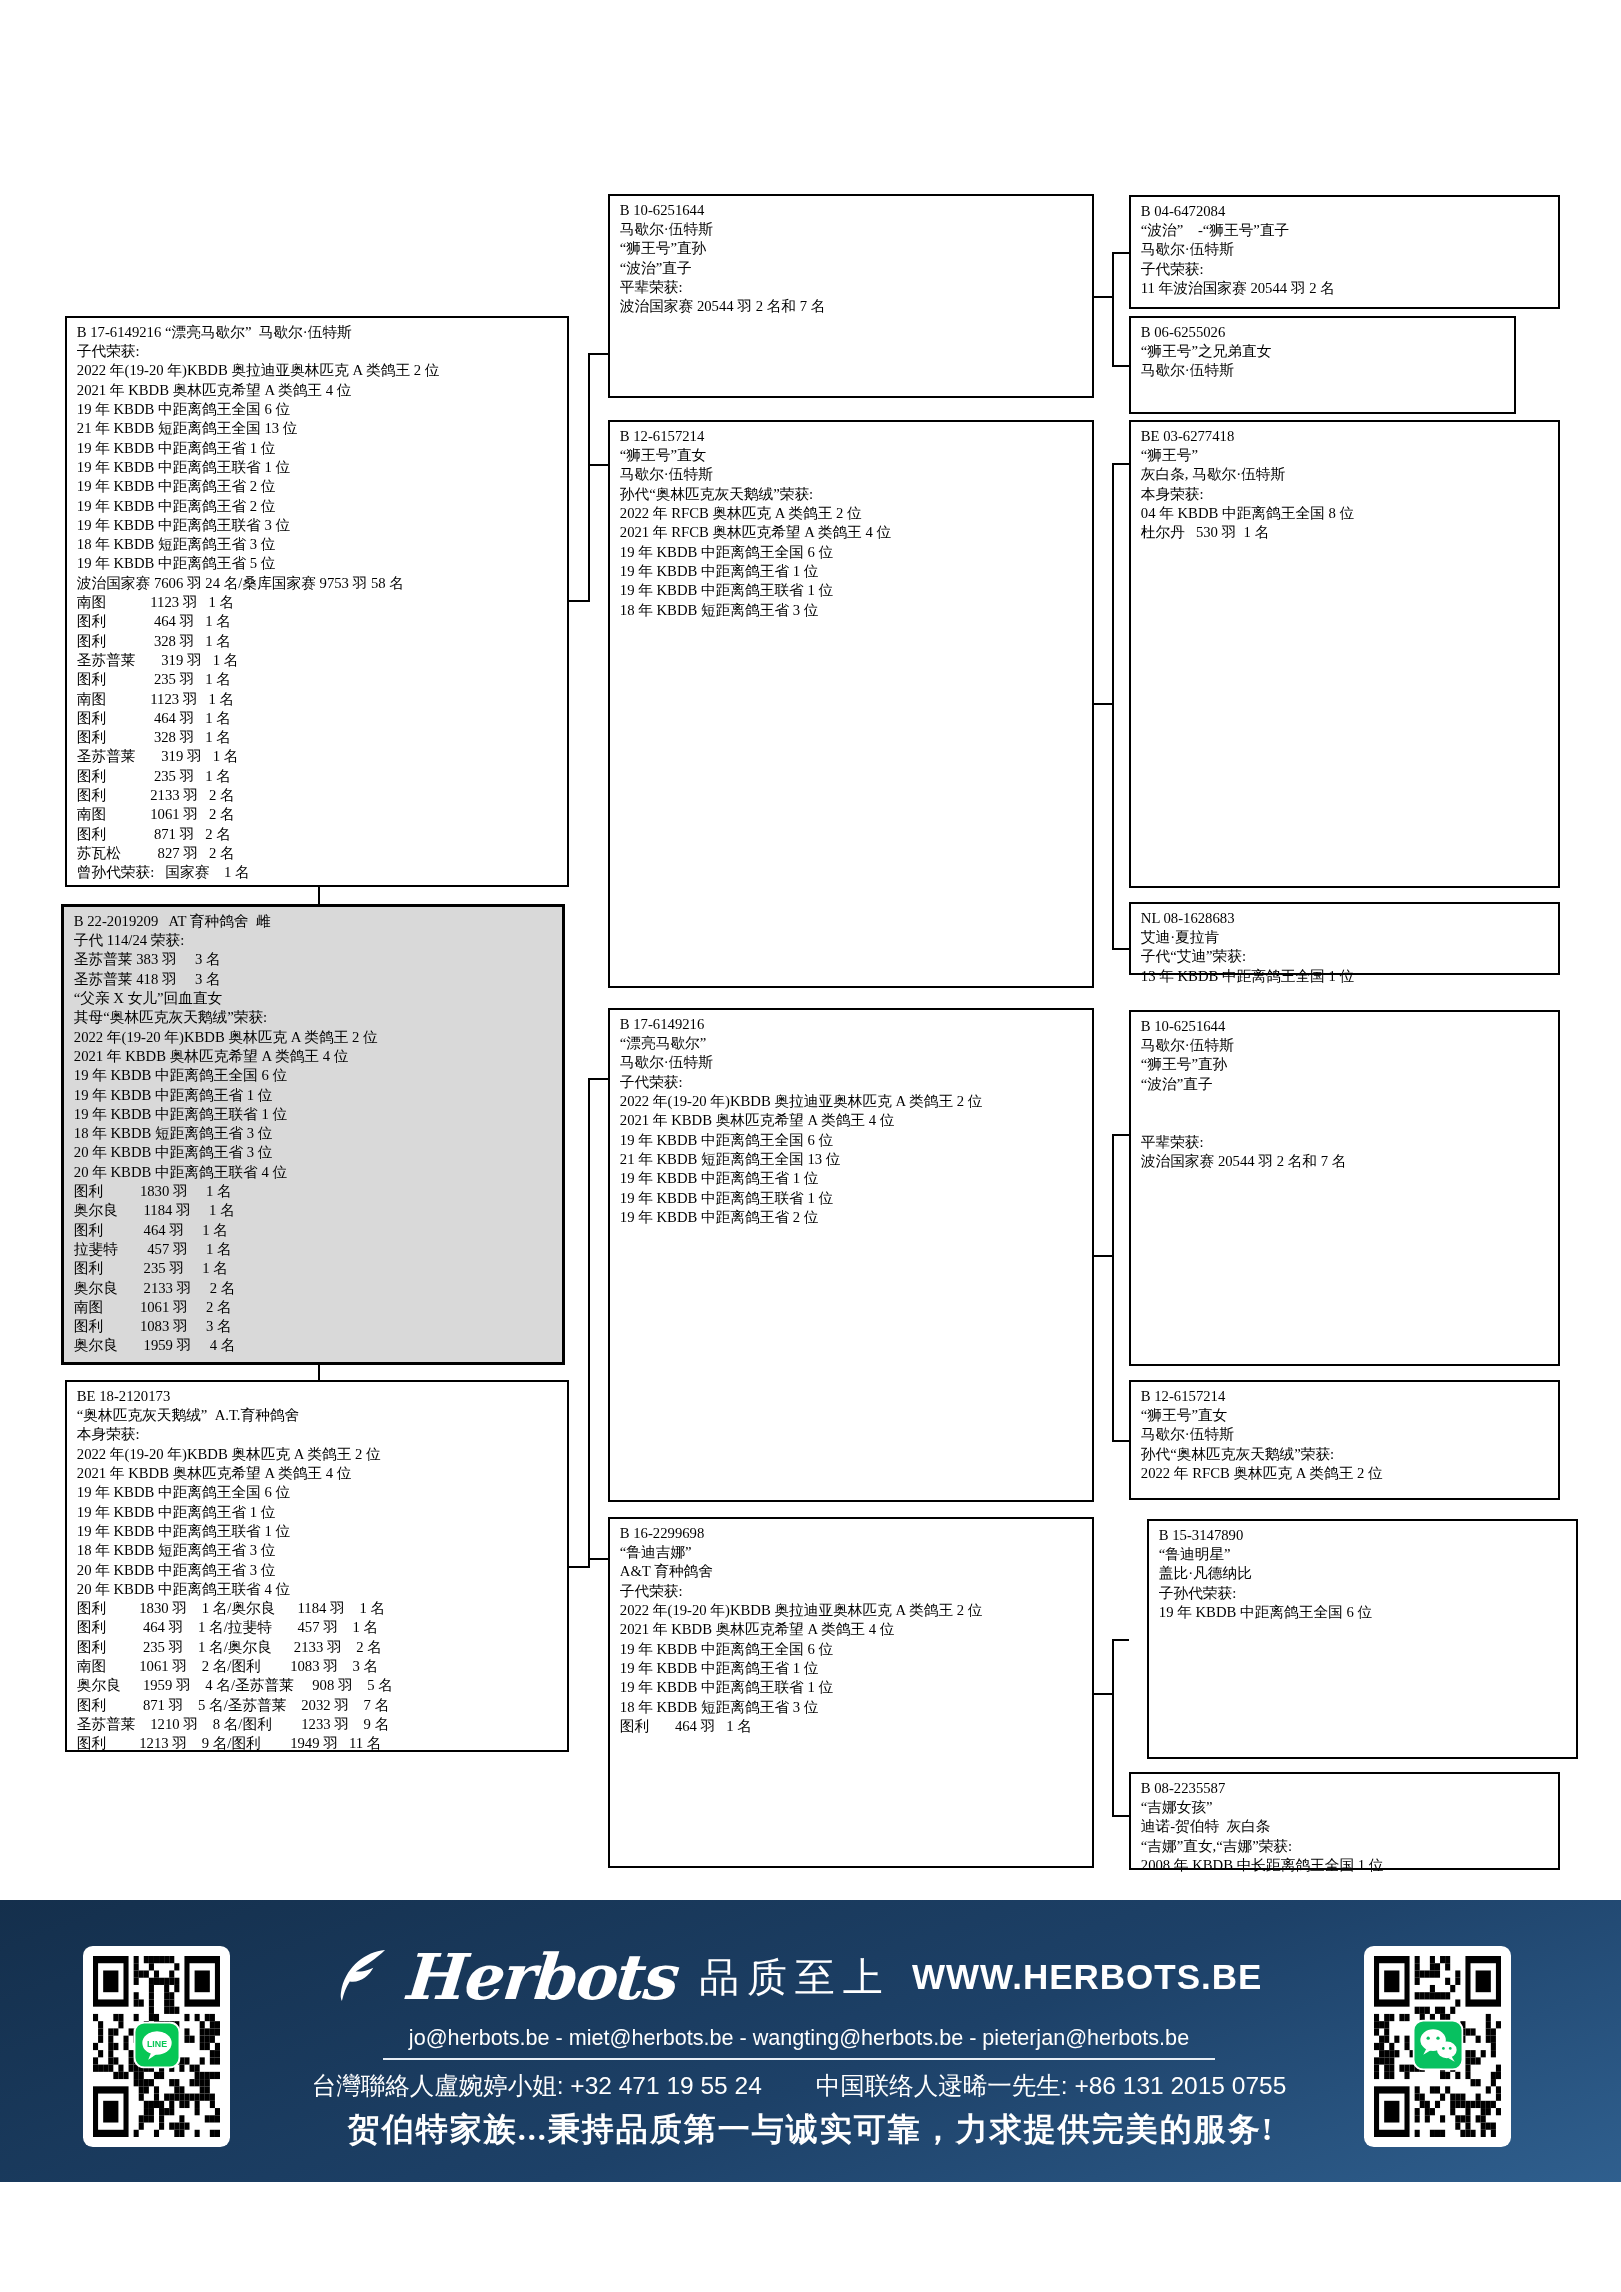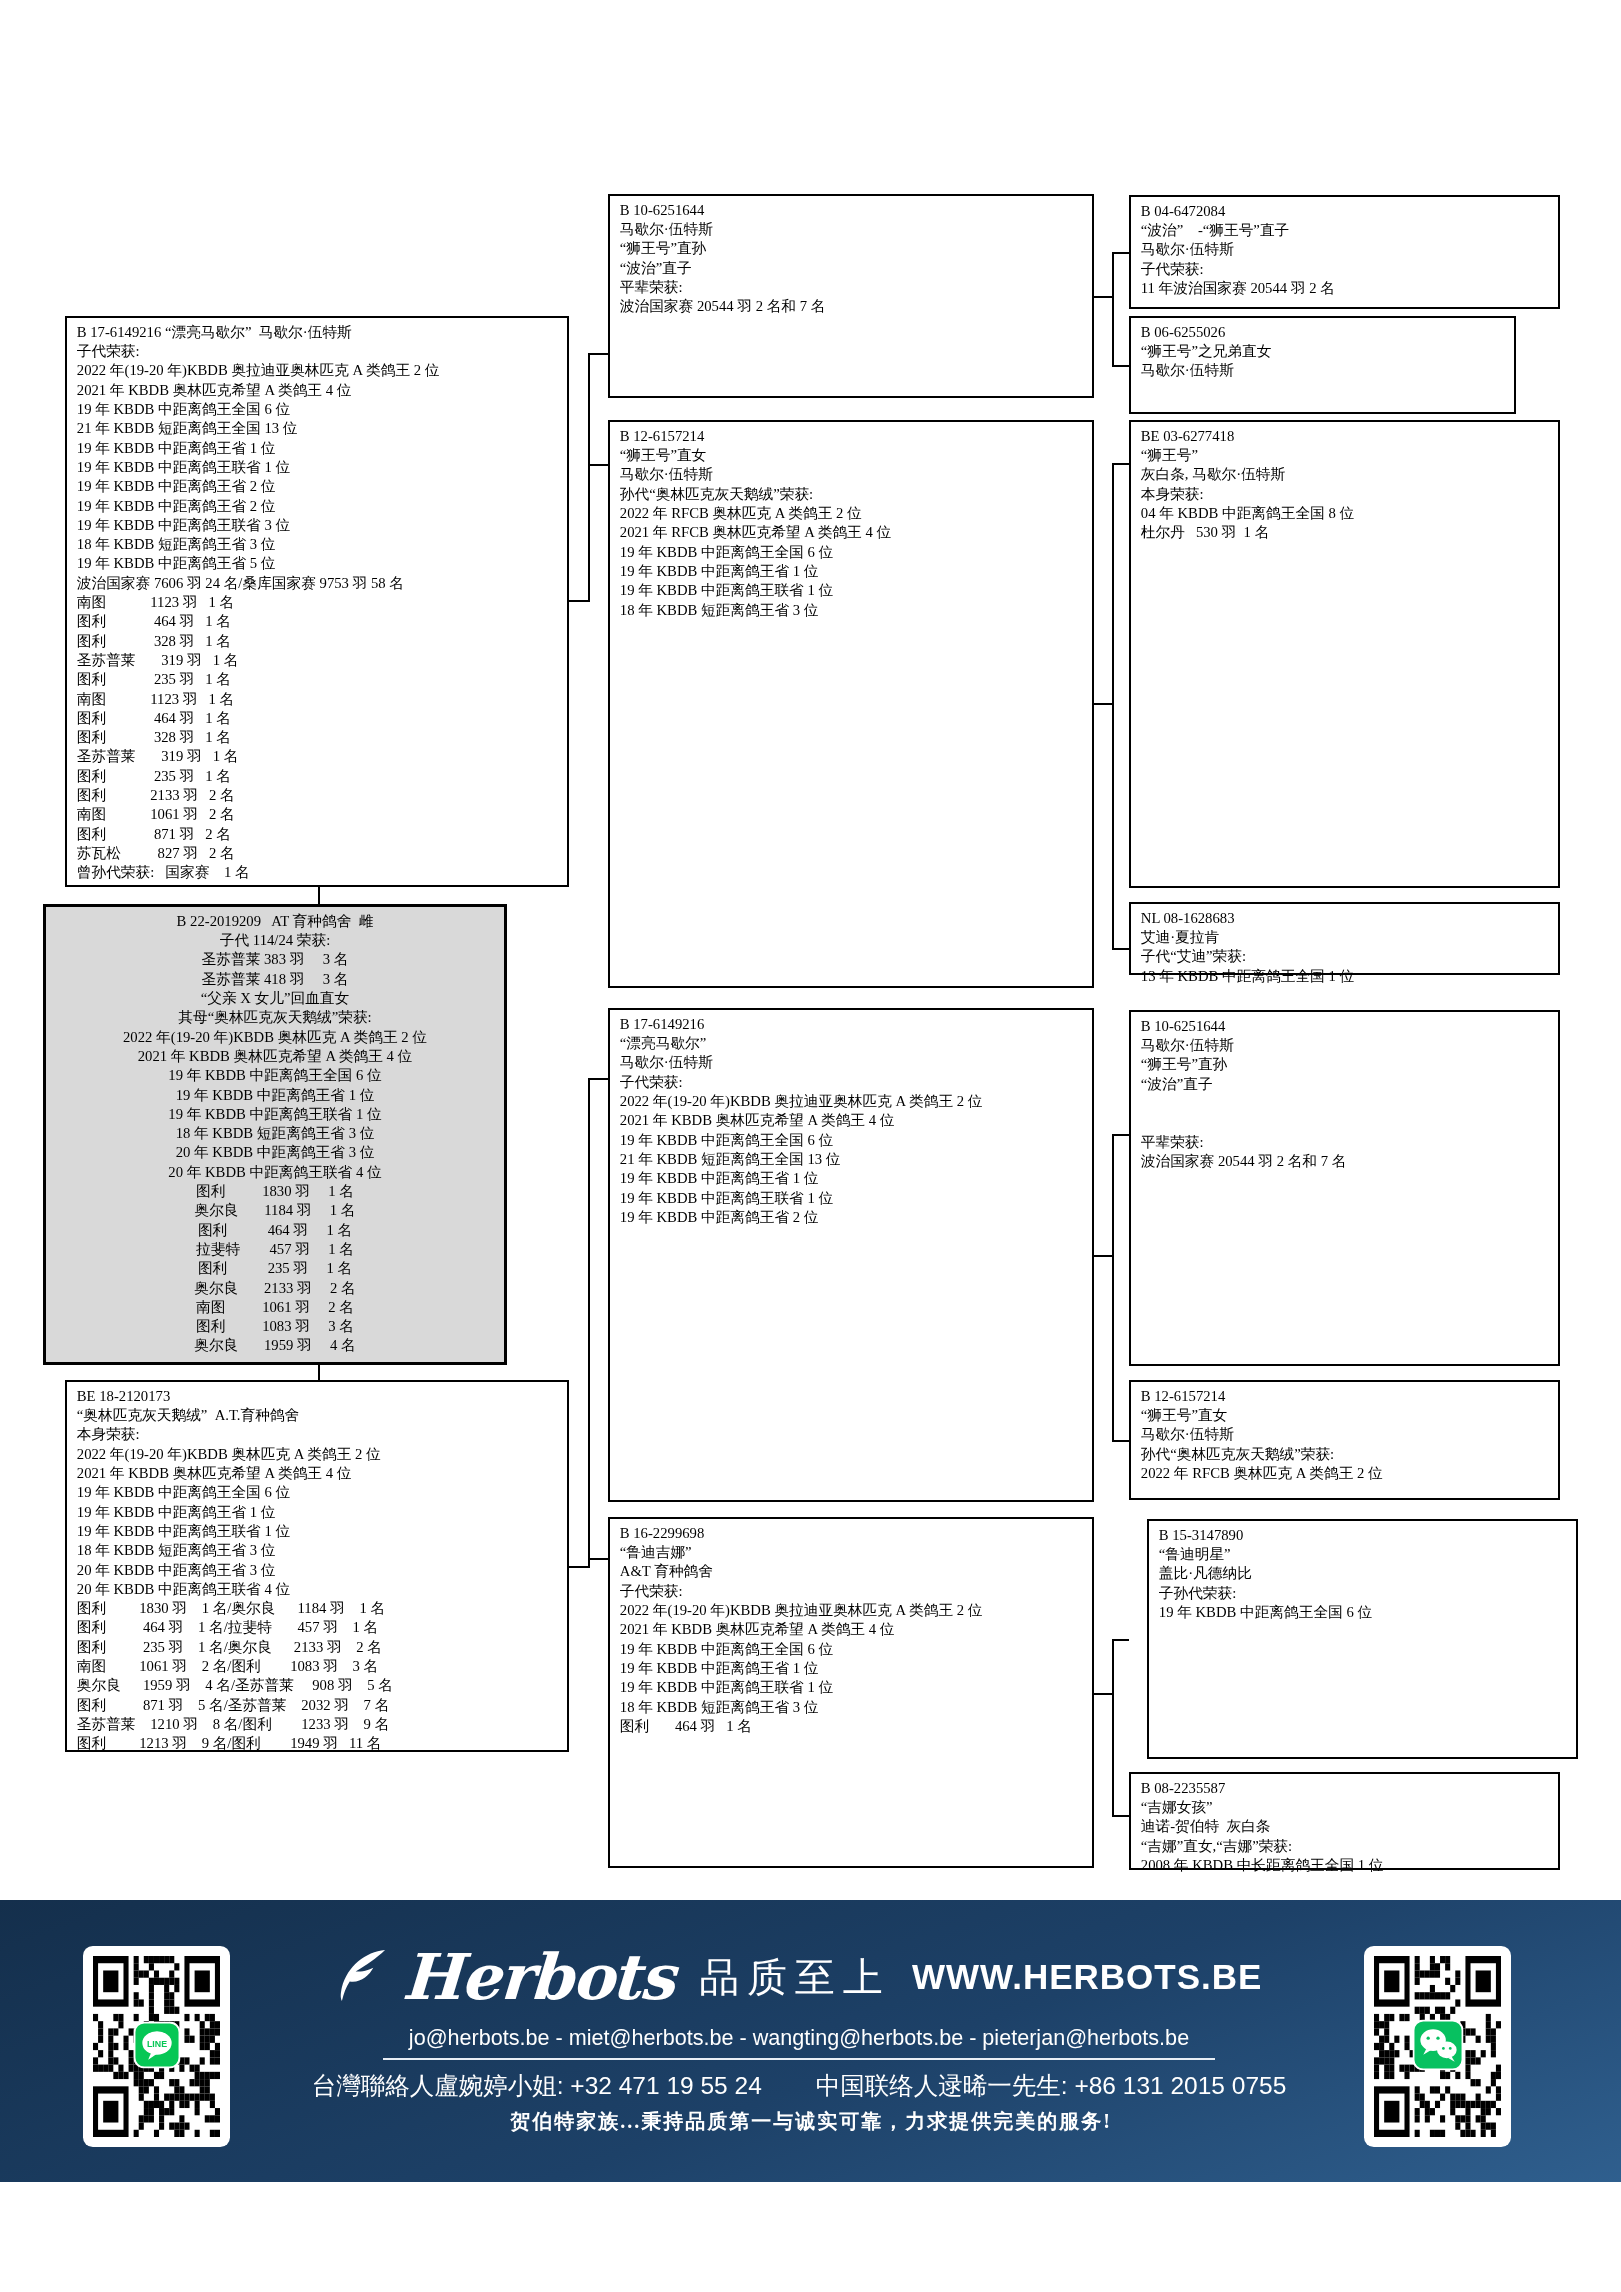--- a/index.html
+++ b/index.html
@@ -23,21 +23,21 @@
                 font-size:63px;letter-spacing:-2px;transform:skewX(-6deg);white-space:nowrap;}
   #brand-cn{font-family:Liberation Sans, sans-serif;font-size:40px;letter-spacing:7.8px;white-space:nowrap;}
   #brand-web{font-size:35px;font-weight:bold;letter-spacing:1px;white-space:nowrap;}
   #emailrow{position:absolute;left:245px;top:125px;width:1108px;text-align:center;}
   #emailrow span{display:inline-block;font-size:21.6px;font-weight:normal;
                  border-bottom:2px solid #e8eef5;padding:0 25.5px 6.9px 25.5px;}
   #contactrow{position:absolute;left:245px;top:169px;width:1108px;text-align:center;
               font-size:24.5px;white-space:nowrap;}
   #contactrow .gap{display:inline-block;width:54px;}
   #sloganrow{position:absolute;left:118px;top:208px;width:1386px;text-align:center;
-             font-size:20px;font-weight:bold;font-family:"Liberation Serif","DejaVu Serif",serif;
+             font-size:32px;font-weight:bold;font-family:"Liberation Serif","DejaVu Serif",serif;
              letter-spacing:2px;white-space:nowrap;}
 </style>
 </head>
 <body>
 
 <div id="page">
 
   <div class="pbox" style="left:65px;top:316px;width:504px;height:571px;">
       <div class="tline">B 17-6149216 “漂亮马歇尔”  马歇尔·伍特斯</div>
       <div class="tline">子代荣获:</div>
@@ -62,21 +62,21 @@
       <div class="tline">图利             464 羽   1 名</div>
       <div class="tline">图利             328 羽   1 名</div>
       <div class="tline">圣苏普莱       319 羽   1 名</div>
       <div class="tline">图利             235 羽   1 名</div>
       <div class="tline">图利            2133 羽   2 名</div>
       <div class="tline">南图            1061 羽   2 名</div>
       <div class="tline">图利             871 羽   2 名</div>
       <div class="tline">苏瓦松          827 羽   2 名</div>
       <div class="tline">曾孙代荣获:   国家赛    1 名</div>
     </div>
-  <div class="pbox subject" style="left:43px;top:904px;width:464px;height:461px;text-align:center;">
+  <div class="pbox subject" style="left:61px;top:904px;width:504px;height:461px;">
       <div class="tline">B 22-2019209   AT 育种鸽舍  雌</div>
       <div class="tline">子代 114/24 荣获:</div>
       <div class="tline">圣苏普莱 383 羽     3 名</div>
       <div class="tline">圣苏普莱 418 羽     3 名</div>
       <div class="tline">“父亲 X 女儿”回血直女</div>
       <div class="tline">其母“奥林匹克灰天鹅绒”荣获:</div>
       <div class="tline">2022 年(19-20 年)KBDB 奥林匹克 A 类鸽王 2 位</div>
       <div class="tline">2021 年 KBDB 奥林匹克希望 A 类鸽王 4 位</div>
       <div class="tline">19 年 KBDB 中距离鸽王全国 6 位</div>
       <div class="tline">19 年 KBDB 中距离鸽王省 1 位</div>

